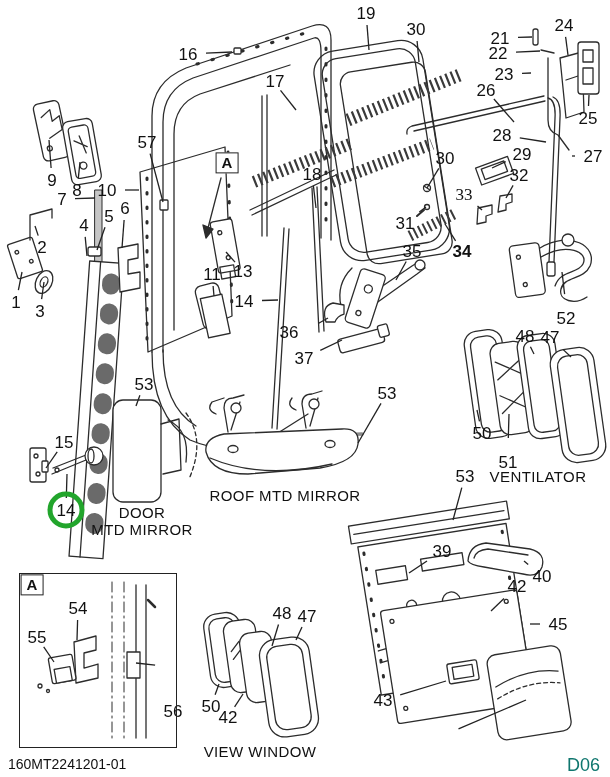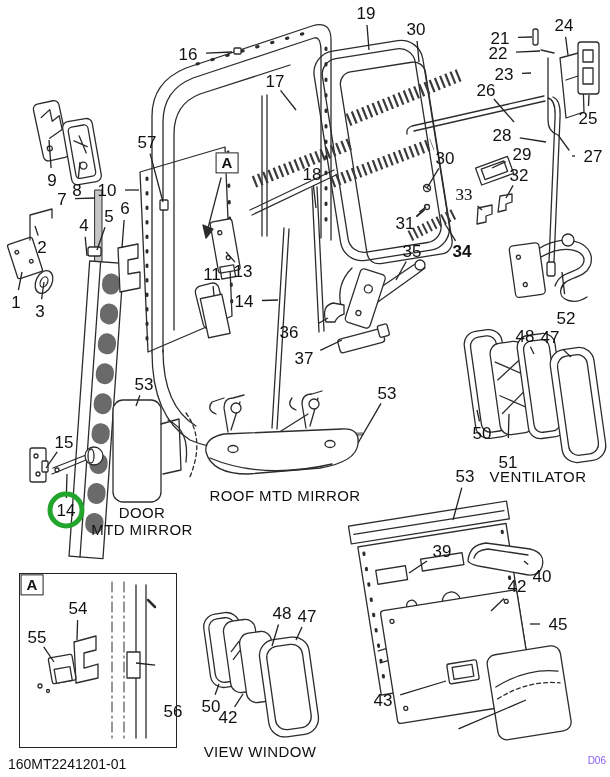--- a/index.html
+++ b/index.html
@@ -8,21 +8,21 @@
   svg.layer{position:absolute;left:0;top:0;width:610px;height:777px;}
   #callout-layer{position:absolute;left:0;top:0;width:610px;height:777px;pointer-events:none;}
   .callout{position:absolute;transform:translate(-50%,-50%);font-size:17px;color:#111;
            white-space:nowrap;line-height:1;}
   .amark{position:absolute;transform:translate(-50%,-50%);font-size:15px;font-weight:bold;color:#111;
          border:1.7px solid #222;background:#fff;padding:1px 5px;line-height:1.15;}
   .slabel{position:absolute;transform:translate(-50%,-50%);font-size:15px;color:#111;
           letter-spacing:.4px;text-align:center;white-space:nowrap;line-height:1.15;}
   .detail-box{position:absolute;left:19px;top:573px;width:156px;height:173px;border:1.7px solid #222;}
   .footer-left{position:absolute;left:8px;top:756px;font-size:14px;color:#111;}
-  .footer-right{position:absolute;right:4px;top:755px;font-size:10px;color:#8b5cf6;}
+  .footer-right{position:absolute;right:10px;top:755px;font-size:18px;color:#0f766e;}
 </style>
 </head>
 <body>
 
 <div id="stage">
 
   <svg class="layer" viewBox="0 0 610 777">
     <g stroke="#2c2c2c" stroke-width="1.3" fill="none" stroke-linejoin="round" stroke-linecap="round">
 
       <path d="M152,352 L152,116 Q152,82 186,68 L312,26 Q331,20 331,40 L331,240"></path>

